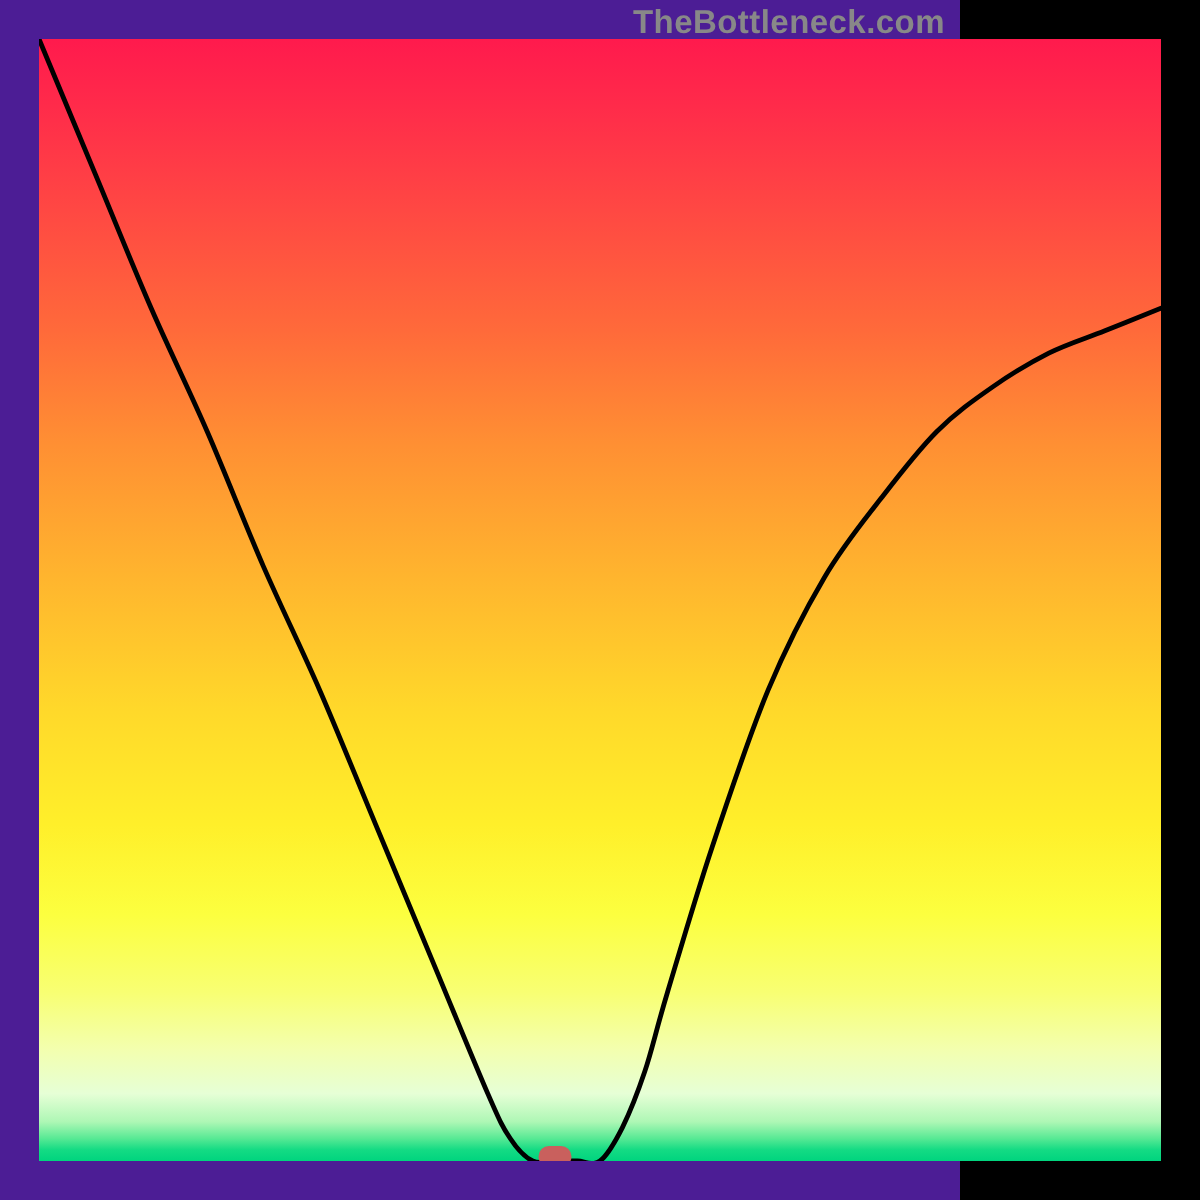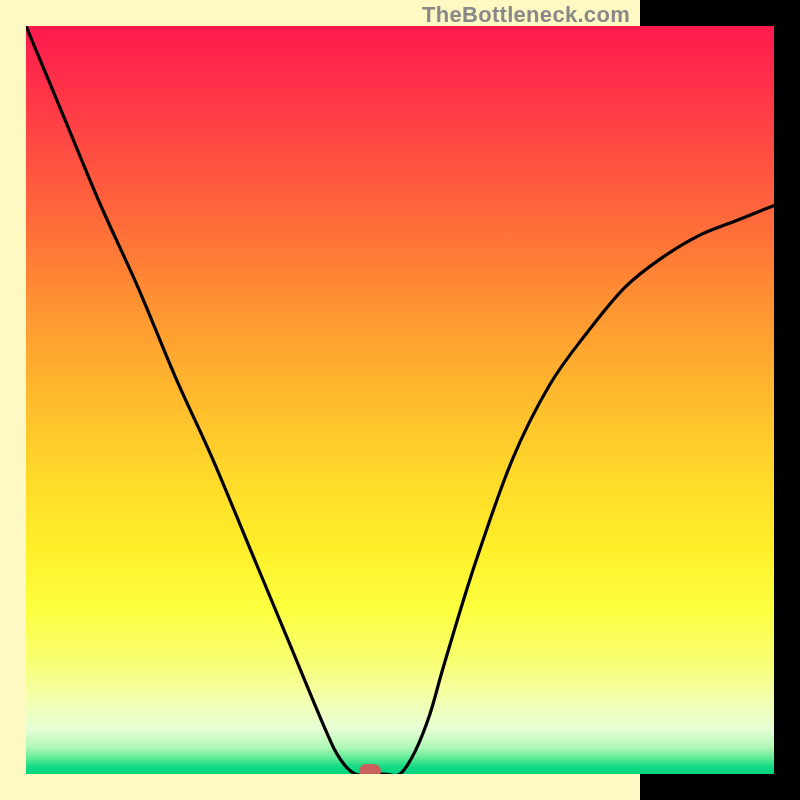--- a/index.html
+++ b/index.html
@@ -9,21 +9,21 @@
     height: 800px;
     background: #000;
     overflow: hidden;
   }
   .frame {
     position: absolute;
     left: 0;
     top: 0;
     width: 640px;
     height: 800px;
-    background: #fef9c3;
+    background: #4c1d95;
   }
   .plot {
     position: absolute;
     left: 26px;
     top: 26px;
     width: 748px;
     height: 748px;
     overflow: hidden;
   }
   .gradient-bg {

